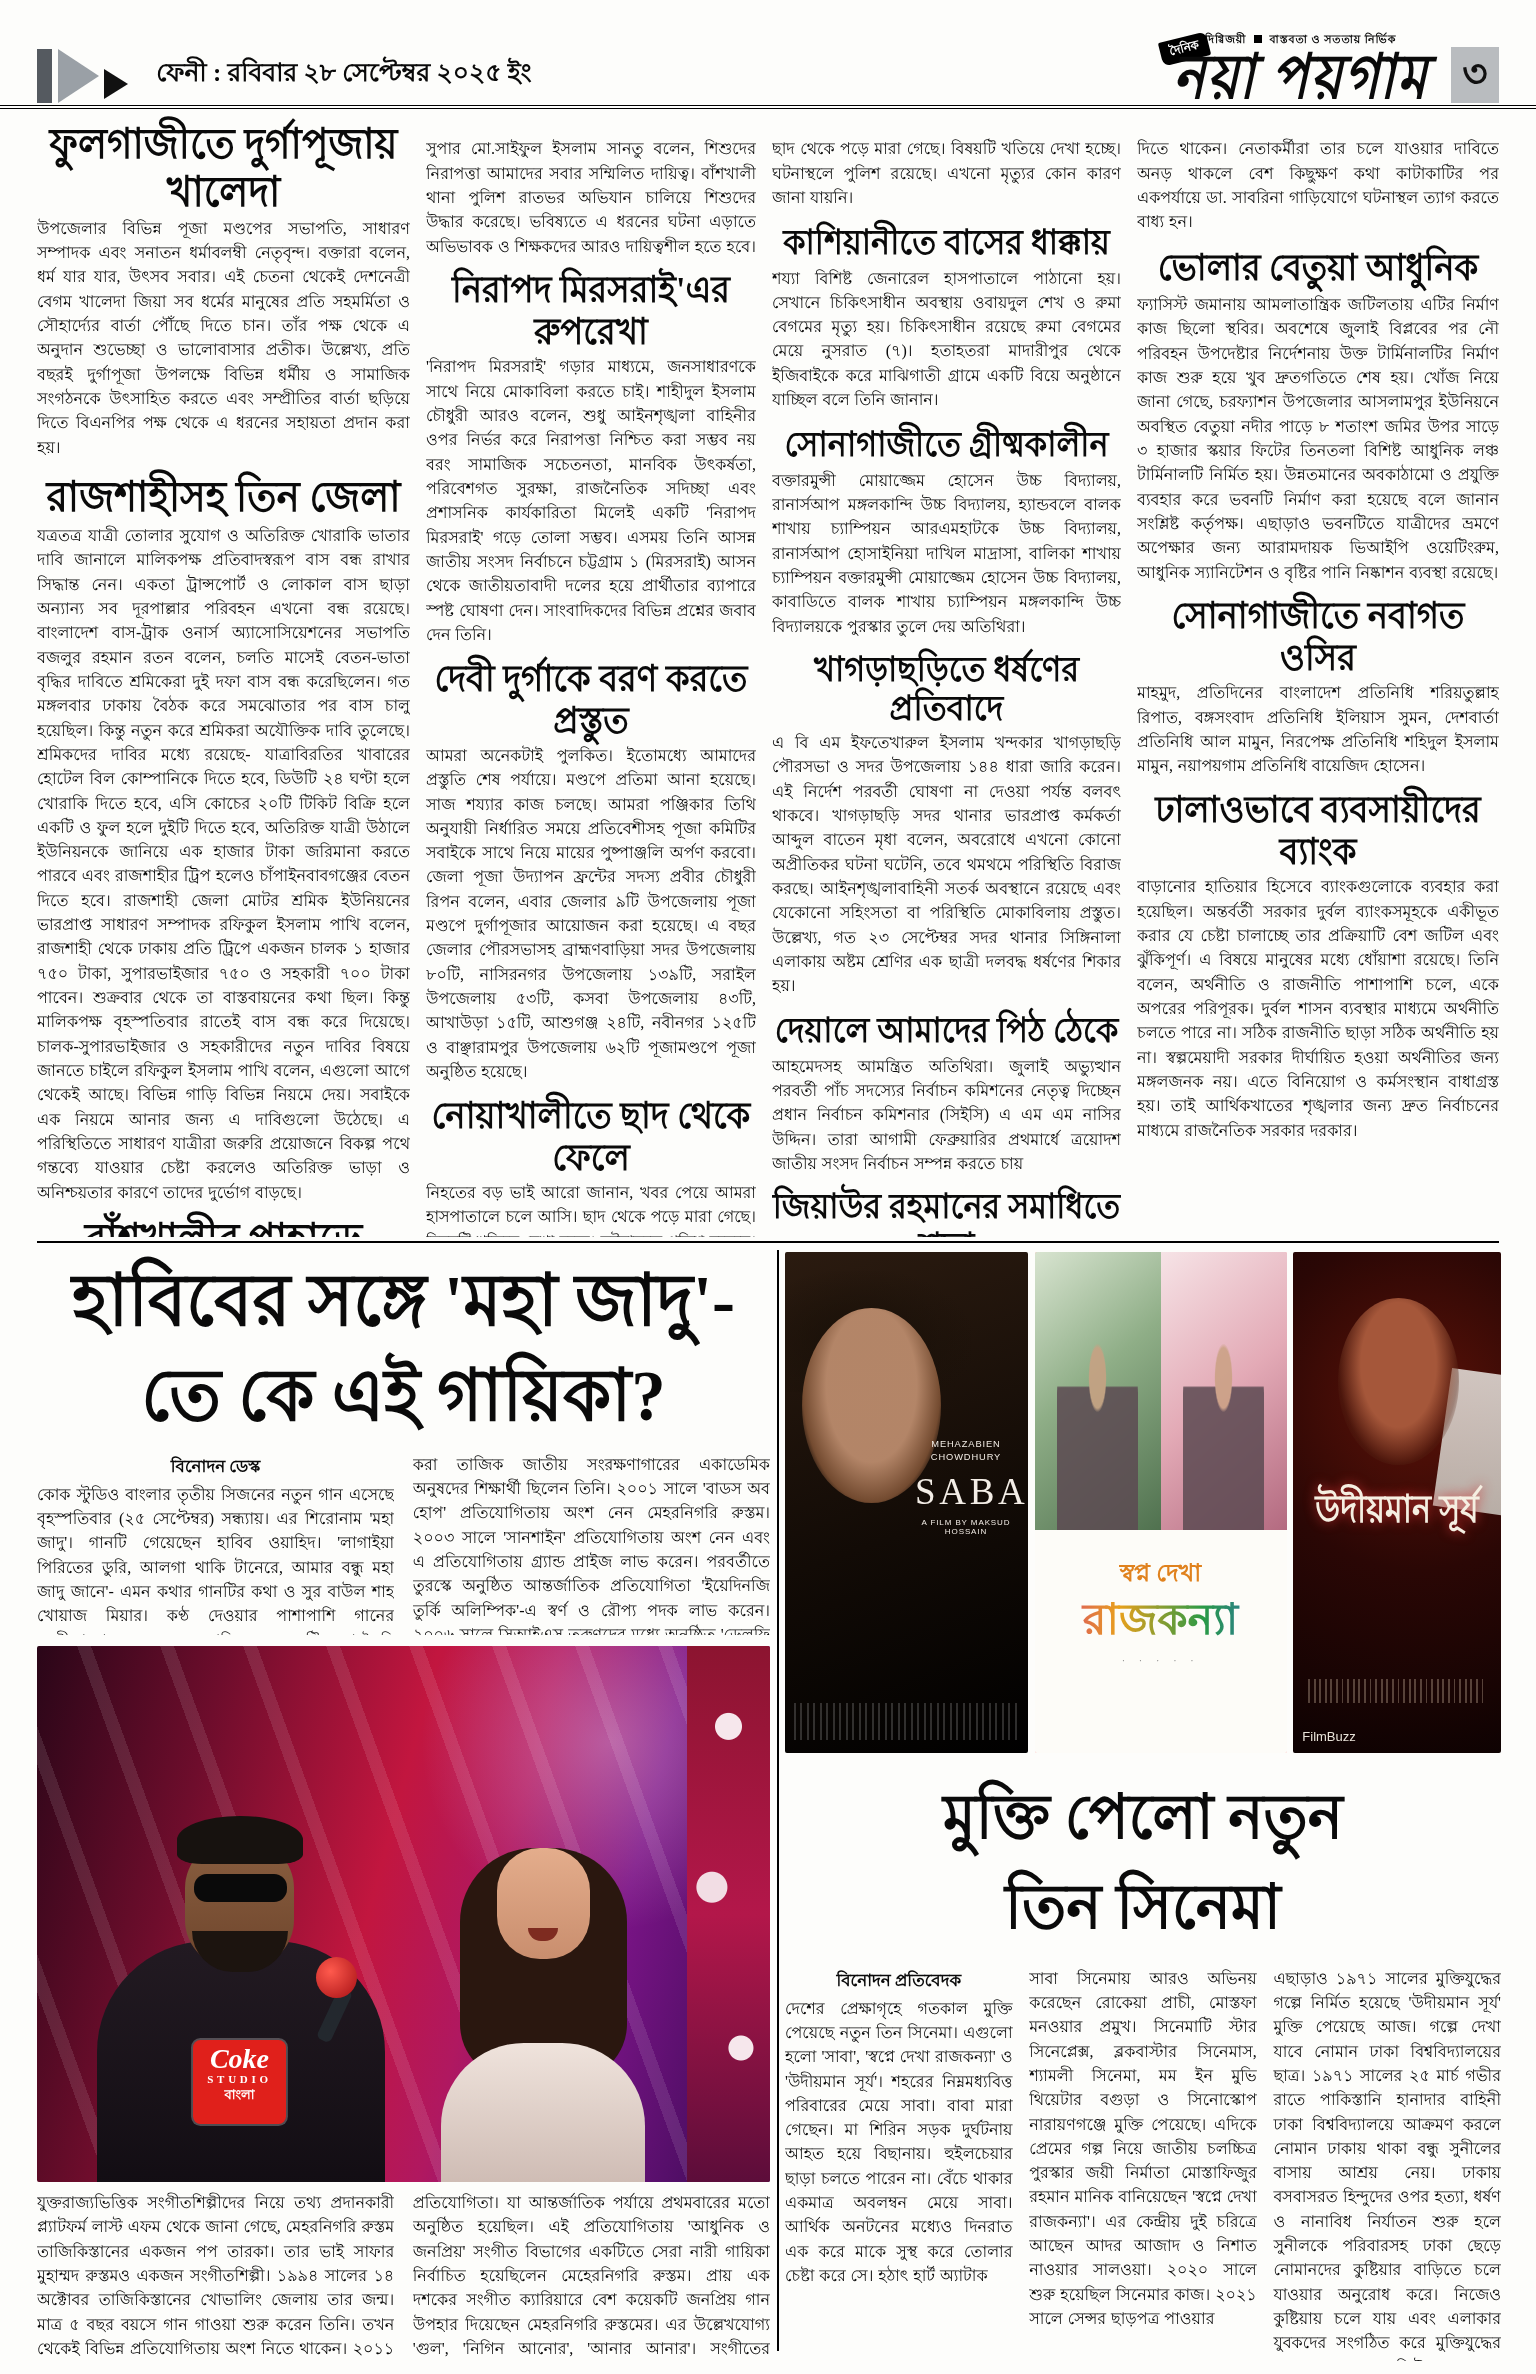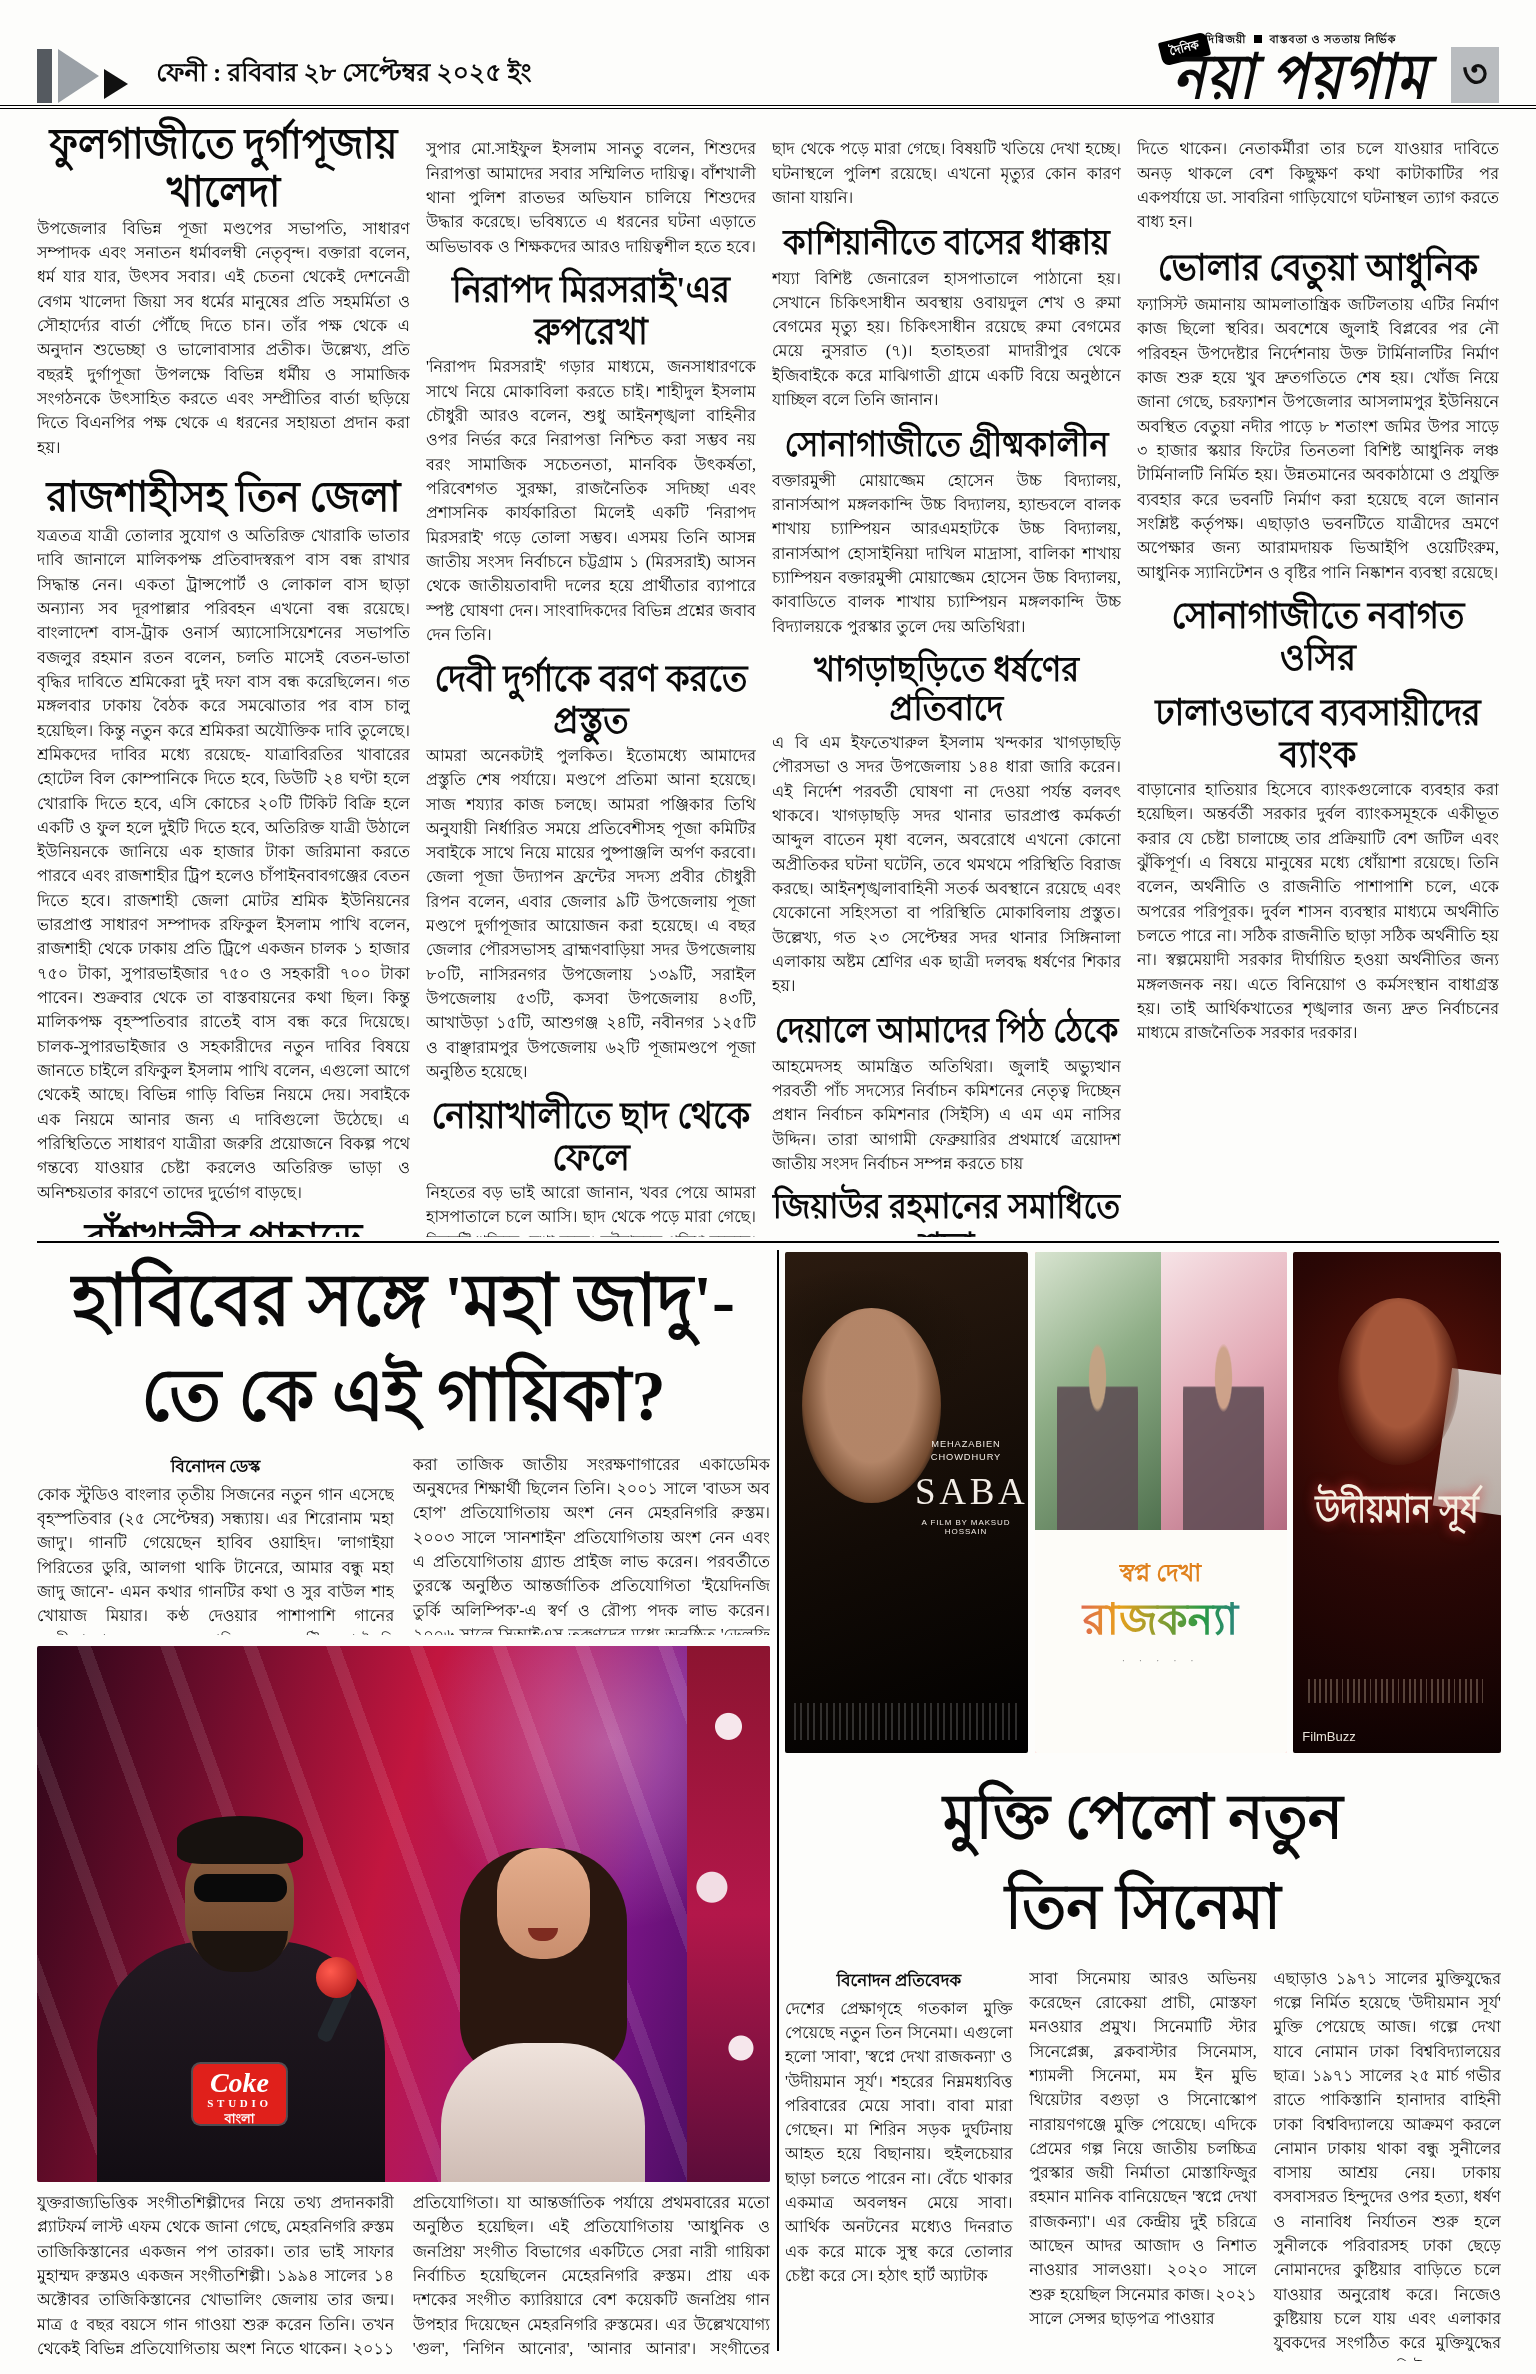--- a/index.html
+++ b/index.html
@@ -117,21 +117,21 @@
   .singer-f{ position:absolute; right:88px; bottom:-9.3px; width:278px; height:371px;}
   .singer-f .hair{ position:absolute; bottom:111px; left:56px; width:167px; height:232px;
     background:#2a170f; border-radius:74px 74px 56px 56px;}
   .singer-f .face{ position:absolute; bottom:232px; left:93px; width:93px; height:111px;
     background:linear-gradient(180deg,#e4ad8c,#c98e6e); border-radius:43px;}
   .singer-f .smile{ position:absolute; bottom:250px; left:124px; width:30px; height:13px;
     background:#7e2b20; border-radius:0 0 15px 15px;}
   .singer-f .dress{ position:absolute; bottom:0; left:37px; width:204px; height:148px;
     background:linear-gradient(180deg,#efe3dc,#cdbab2); border-radius:83px 83px 0 0;}
   .coke{
-    position:absolute; left:156px; bottom:58px; width:93px; height:60px; background:#e0201b;
+    position:absolute; left:156px; bottom:58px; width:93px; height:84px; background:#e0201b;
     border-radius:7.4px; color:#fff; text-align:center; padding-top:5.6px;
     box-shadow:0 0 0 1.9px rgba(255,255,255,0.25);
   }
   .coke .l1{ font-size:28px; font-weight:bold; font-style:italic; line-height:1; }
   .coke .l2{ font-size:11px; letter-spacing:3.7px; font-weight:bold; }
   .coke .l3{ font-size:13px; font-weight:bold; }
   
   .posters{ display:grid; grid-template-columns:243px 252px 208px; column-gap:6.5px; height:501px; }
   .poster{ position:relative; overflow:hidden; border-radius:1.9px; }
   .poster-saba{ background:linear-gradient(160deg,#2b1b10 0%,#120b06 55%,#000 100%); }
@@ -272,20 +272,21 @@
     <div class="col c4">
       <div class="article cont">
         <div class="body-text">দিতে থাকেন। নেতাকর্মীরা তার চলে যাওয়ার দাবিতে অনড় থাকলে বেশ কিছুক্ষণ কথা কাটাকাটির পর একপর্যায়ে ডা. সাবরিনা গাড়িযোগে ঘটনাস্থল ত্যাগ করতে বাধ্য হন।</div>
       </div>
       <div class="article">
         <div class="headline">ভোলার বেতুয়া আধুনিক</div>
         <div class="body-text">ফ্যাসিস্ট জমানায় আমলাতান্ত্রিক জটিলতায় এটির নির্মাণ কাজ ছিলো স্থবির। অবশেষে জুলাই বিপ্লবের পর নৌ পরিবহন উপদেষ্টার নির্দেশনায় উক্ত টার্মিনালটির নির্মাণ কাজ শুরু হয়ে খুব দ্রুতগতিতে শেষ হয়। খোঁজ নিয়ে জানা গেছে, চরফ্যাশন উপজেলার আসলামপুর ইউনিয়নে অবস্থিত বেতুয়া নদীর পাড়ে ৮ শতাংশ জমির উপর সাড়ে ৩ হাজার স্কয়ার ফিটের তিনতলা বিশিষ্ট আধুনিক লঞ্চ টার্মিনালটি নির্মিত হয়। উন্নতমানের অবকাঠামো ও প্রযুক্তি ব্যবহার করে ভবনটি নির্মাণ করা হয়েছে বলে জানান সংশ্লিষ্ট কর্তৃপক্ষ। এছাড়াও ভবনটিতে যাত্রীদের ভ্রমণে অপেক্ষার জন্য আরামদায়ক ভিআইপি ওয়েটিংরুম, আধুনিক স্যানিটেশন ও বৃষ্টির পানি নিষ্কাশন ব্যবস্থা রয়েছে।</div>
       </div>
       <div class="article">
         <div class="headline">সোনাগাজীতে নবাগত ওসির</div>
+        <div class="body-text">মাহমুদ, প্রতিদিনের বাংলাদেশ প্রতিনিধি শরিয়তুল্লাহ রিপাত, বঙ্গসংবাদ প্রতিনিধি ইলিয়াস সুমন, দেশবার্তা প্রতিনিধি আল মামুন, নিরপেক্ষ প্রতিনিধি শহিদুল ইসলাম মামুন, নয়াপয়গাম প্রতিনিধি বায়েজিদ হোসেন।</div>
       </div>
       <div class="article">
         <div class="headline">ঢালাওভাবে ব্যবসায়ীদের ব্যাংক</div>
         <div class="body-text">বাড়ানোর হাতিয়ার হিসেবে ব্যাংকগুলোকে ব্যবহার করা হয়েছিল। অন্তর্বর্তী সরকার দুর্বল ব্যাংকসমূহকে একীভূত করার যে চেষ্টা চালাচ্ছে তার প্রক্রিয়াটি বেশ জটিল এবং ঝুঁকিপূর্ণ। এ বিষয়ে মানুষের মধ্যে ধোঁয়াশা রয়েছে। তিনি বলেন, অর্থনীতি ও রাজনীতি পাশাপাশি চলে, একে অপরের পরিপূরক। দুর্বল শাসন ব্যবস্থার মাধ্যমে অর্থনীতি চলতে পারে না। সঠিক রাজনীতি ছাড়া সঠিক অর্থনীতি হয় না। স্বল্পমেয়াদী সরকার দীর্ঘায়িত হওয়া অর্থনীতির জন্য মঙ্গলজনক নয়। এতে বিনিয়োগ ও কর্মসংস্থান বাধাগ্রস্ত হয়। তাই আর্থিকখাতের শৃঙ্খলার জন্য দ্রুত নির্বাচনের মাধ্যমে রাজনৈতিক সরকার দরকার।</div>
       </div>
     </div>
   </div>
 
   <div class="mid-rule"></div>
 

